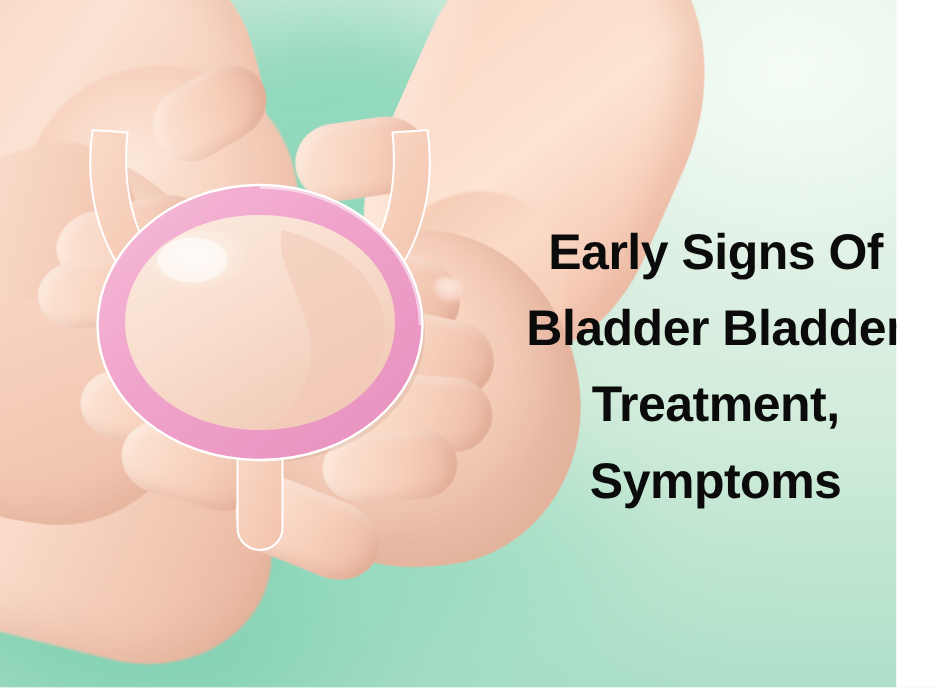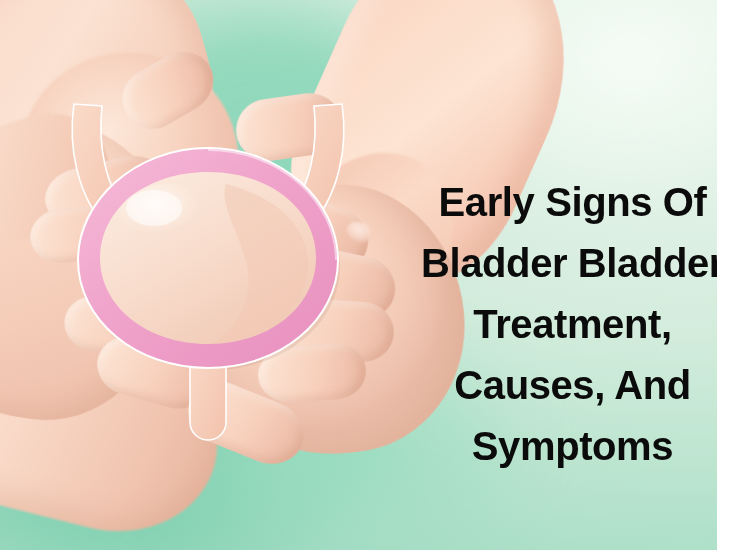--- a/index.html
+++ b/index.html
@@ -263,17 +263,16 @@
       <ellipse cx="96" cy="116" rx="28" ry="18" fill="#ffffff" opacity="0.55"></ellipse>
 
       <path d="M150 58 C222 58 278 110 278 168" fill="none" stroke="#ffffff" stroke-opacity="0.5" stroke-width="2"></path>
     </svg>
   </div>
 
   <div class="title">
     <span class="line">Early Signs Of</span>
     <span class="line">Bladder Bladder</span>
     <span class="line">Treatment,</span>
-    <span class="line">Causes, And</span>
     <span class="line">Symptoms</span>
   </div>
 
 </div>
 
 </body></html>

